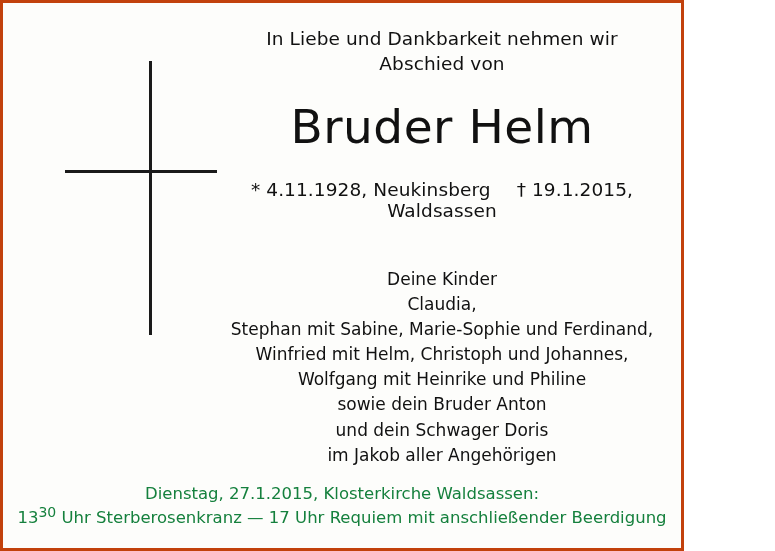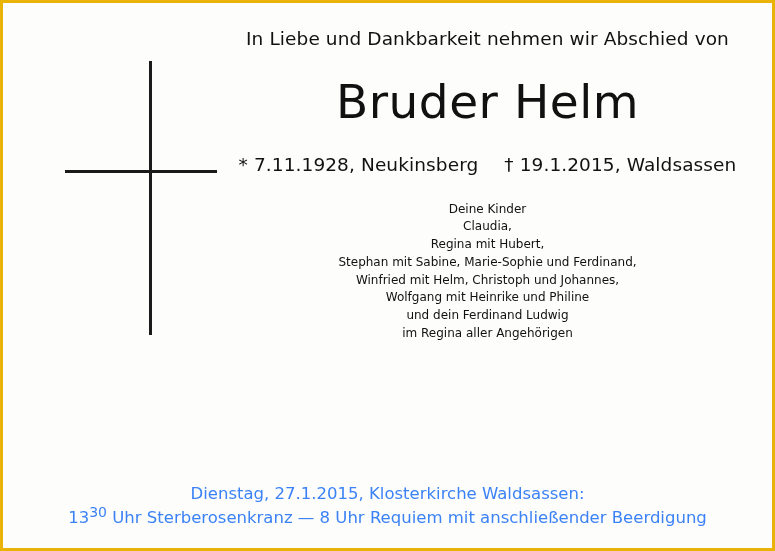--- a/index.html
+++ b/index.html
@@ -5,25 +5,25 @@
   html, body {
     margin: 0;
     padding: 0;
     background: #ffffff;
   }
   body {
     font-family: "DejaVu Sans", "Liberation Sans", sans-serif;
   }
   .obituary {
     position: relative;
-    width: 775px;
+    width: 684px;
     height: 551px;
     box-sizing: border-box;
     background: #fdfdfb;
-    border: 3px solid #eab308;
+    border: 3px solid #c2410c;
     overflow: hidden;
   }
   .cross {
     position: absolute;
     left: 50px;
     top: 58px;
     width: 160px;
     height: 290px;
   }
   .cross .vbar {
@@ -65,36 +65,36 @@
   .dates {
     font-size: 18.5px;
     margin-top: 26px;
     letter-spacing: 0.1px;
   }
   .dates .sep {
     display: inline-block;
     width: 14px;
   }
   .family {
-    margin-top: 26px;
-    font-size: 12px;
+    margin-top: 46px;
+    font-size: 17px;
     line-height: 1.48;
   }
   .family div {
     white-space: nowrap;
   }
   .service {
     position: absolute;
     left: 0;
     right: 0;
     bottom: 18px;
     text-align: center;
     font-size: 16.5px;
     line-height: 1.45;
-    color: #3b82f6;
+    color: #15803d;
   }
   .service .sup {
     font-size: 14px;
     vertical-align: super;
     line-height: 0;
   }
 </style>
 </head>
 <body>
 
@@ -102,34 +102,34 @@
 
   <div class="cross">
     <div class="vbar"></div>
     <div class="hbar"></div>
   </div>
 
   <div class="content">
     <div class="intro">In Liebe und Dankbarkeit nehmen wir Abschied von</div>
     <div class="name">Bruder Helm</div>
     <div class="dates">
-      <span>* 7.11.1928, Neukinsberg</span>
+      <span>* 4.11.1928, Neukinsberg</span>
       <span class="sep"></span>
       <span>† 19.1.2015, Waldsassen</span>
     </div>
     <div class="family">
       <div>Deine Kinder</div>
       <div>Claudia,</div>
-      <div>Regina mit Hubert,</div>
       <div>Stephan mit Sabine, Marie-Sophie und Ferdinand,</div>
       <div>Winfried mit Helm, Christoph und Johannes,</div>
       <div>Wolfgang mit Heinrike und Philine</div>
-      <div>und dein Ferdinand Ludwig</div>
-      <div>im Regina aller Angehörigen</div>
+      <div>sowie dein Bruder Anton</div>
+      <div>und dein Schwager Doris</div>
+      <div>im Jakob aller Angehörigen</div>
     </div>
   </div>
 
   <div class="service">
     <div>Dienstag, 27.1.2015, Klosterkirche Waldsassen:</div>
-    <div><span>13</span><span class="sup">30</span><span> Uhr Sterberosenkranz — 8 Uhr Requiem mit anschließender Beerdigung</span></div>
+    <div><span>13</span><span class="sup">30</span><span> Uhr Sterberosenkranz — 17 Uhr Requiem mit anschließender Beerdigung</span></div>
   </div>
 
 </div>
 
 </body></html>

